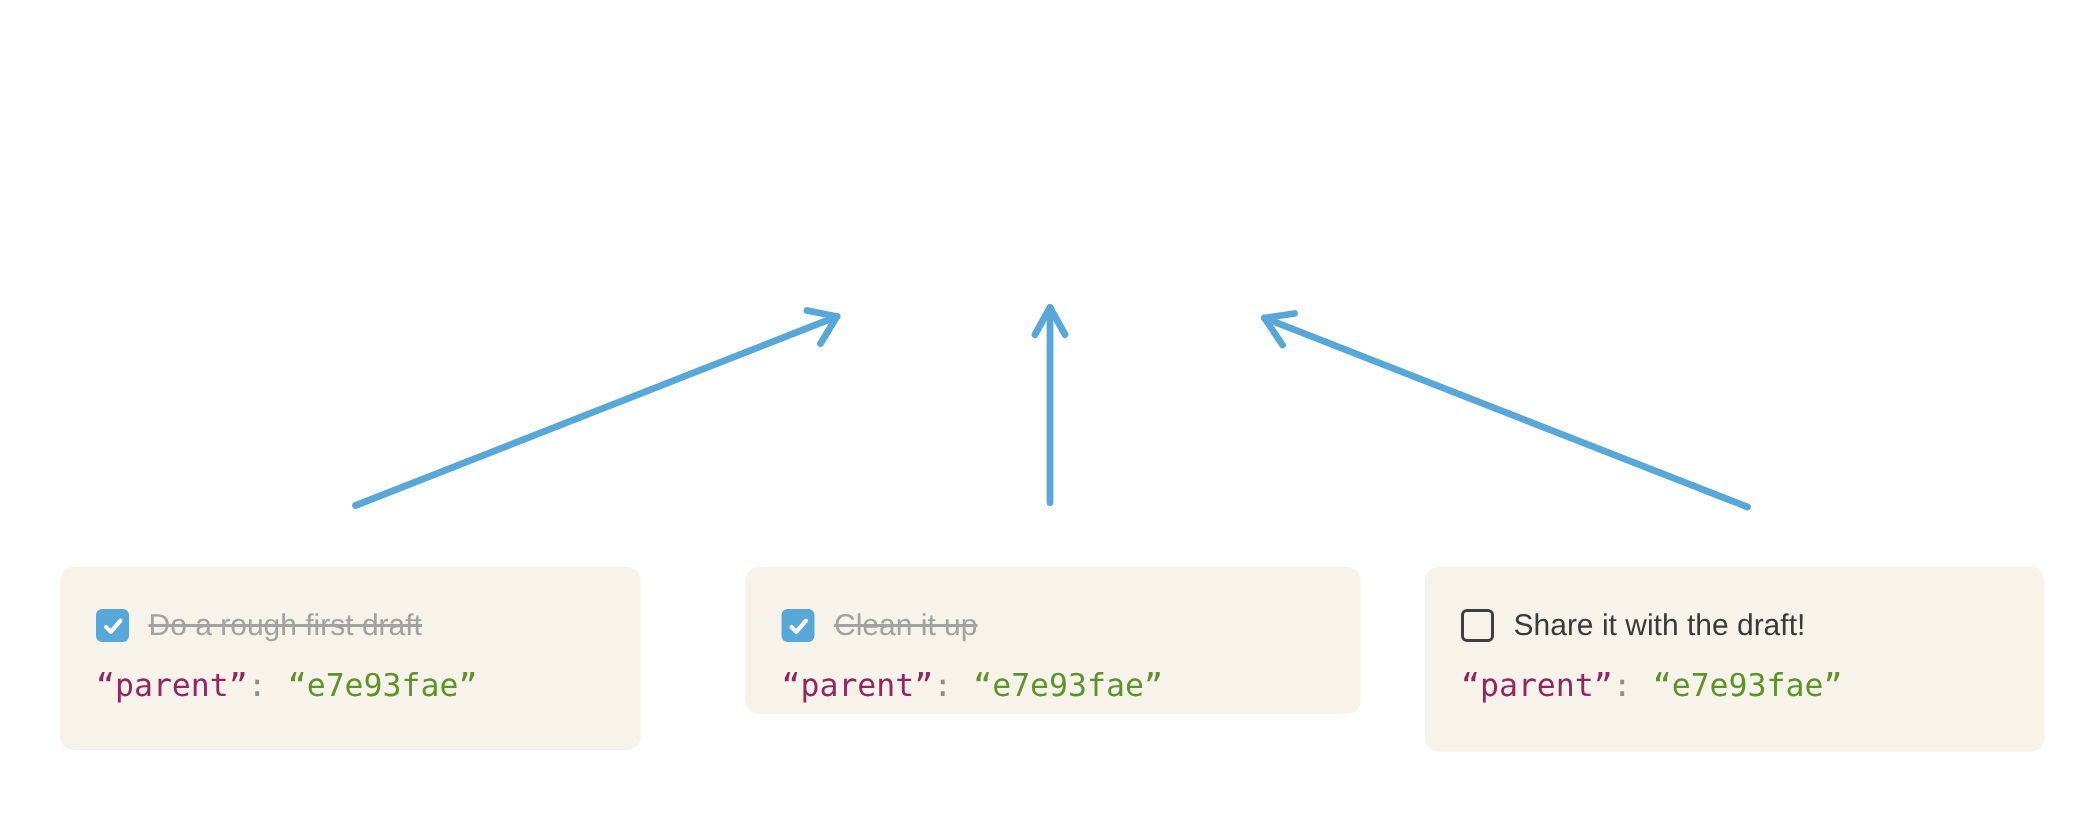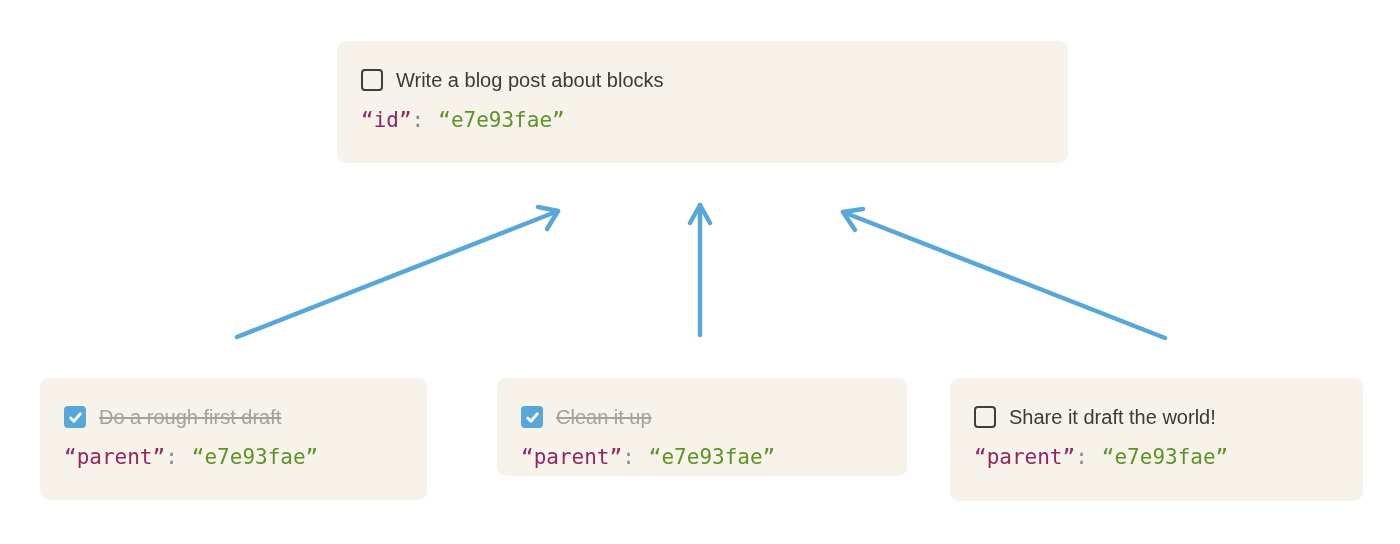--- a/index.html
+++ b/index.html
@@ -88,29 +88,20 @@
   .card-parent{left:337px;top:41px;width:731px;height:122px;}
   .card-child-0{left:40px;top:378px;width:387px;height:122px;}
   .card-child-1{left:497px;top:378px;width:410px;height:98px;}
   .card-child-2{left:950px;top:378px;width:413px;height:123px;}
 </style>
 </head>
 <body>
 
 <div class="canvas">
 
-  <div class="card card-parent">
-    <div class="task-row">
-      <span class="checkbox">
-        
-      </span>
-      <span class="task-title">Write a blog post about blocks</span>
-    </div>
-    <div class="code-line"><span class="code-key">“id”</span><span class="code-punct">:</span><span class="code-value">“e7e93fae”</span></div>
-  </div>
 
   <svg class="arrows" viewBox="0 0 1400 544">
     <g class="arrow">
       <line x1="237" y1="337" x2="558" y2="211"></line>
       <polyline points="538,207 558,211 547,229"></polyline>
     </g>
     <g class="arrow">
       <line x1="700" y1="335" x2="700" y2="205"></line>
       <polyline points="690,223 700,205 710,223"></polyline>
     </g>
@@ -142,18 +133,18 @@
       <span class="task-title">Clean it up</span>
     </div>
     <div class="code-line"><span class="code-key">“parent”</span><span class="code-punct">:</span><span class="code-value">“e7e93fae”</span></div>
   </div>
 
   <div class="card card-child-2">
     <div class="task-row">
       <span class="checkbox">
         
       </span>
-      <span class="task-title">Share it draft the world!</span>
+      <span class="task-title">Share it with the draft!</span>
     </div>
     <div class="code-line"><span class="code-key">“parent”</span><span class="code-punct">:</span><span class="code-value">“e7e93fae”</span></div>
   </div>
 
 </div>
 
 </body></html>

